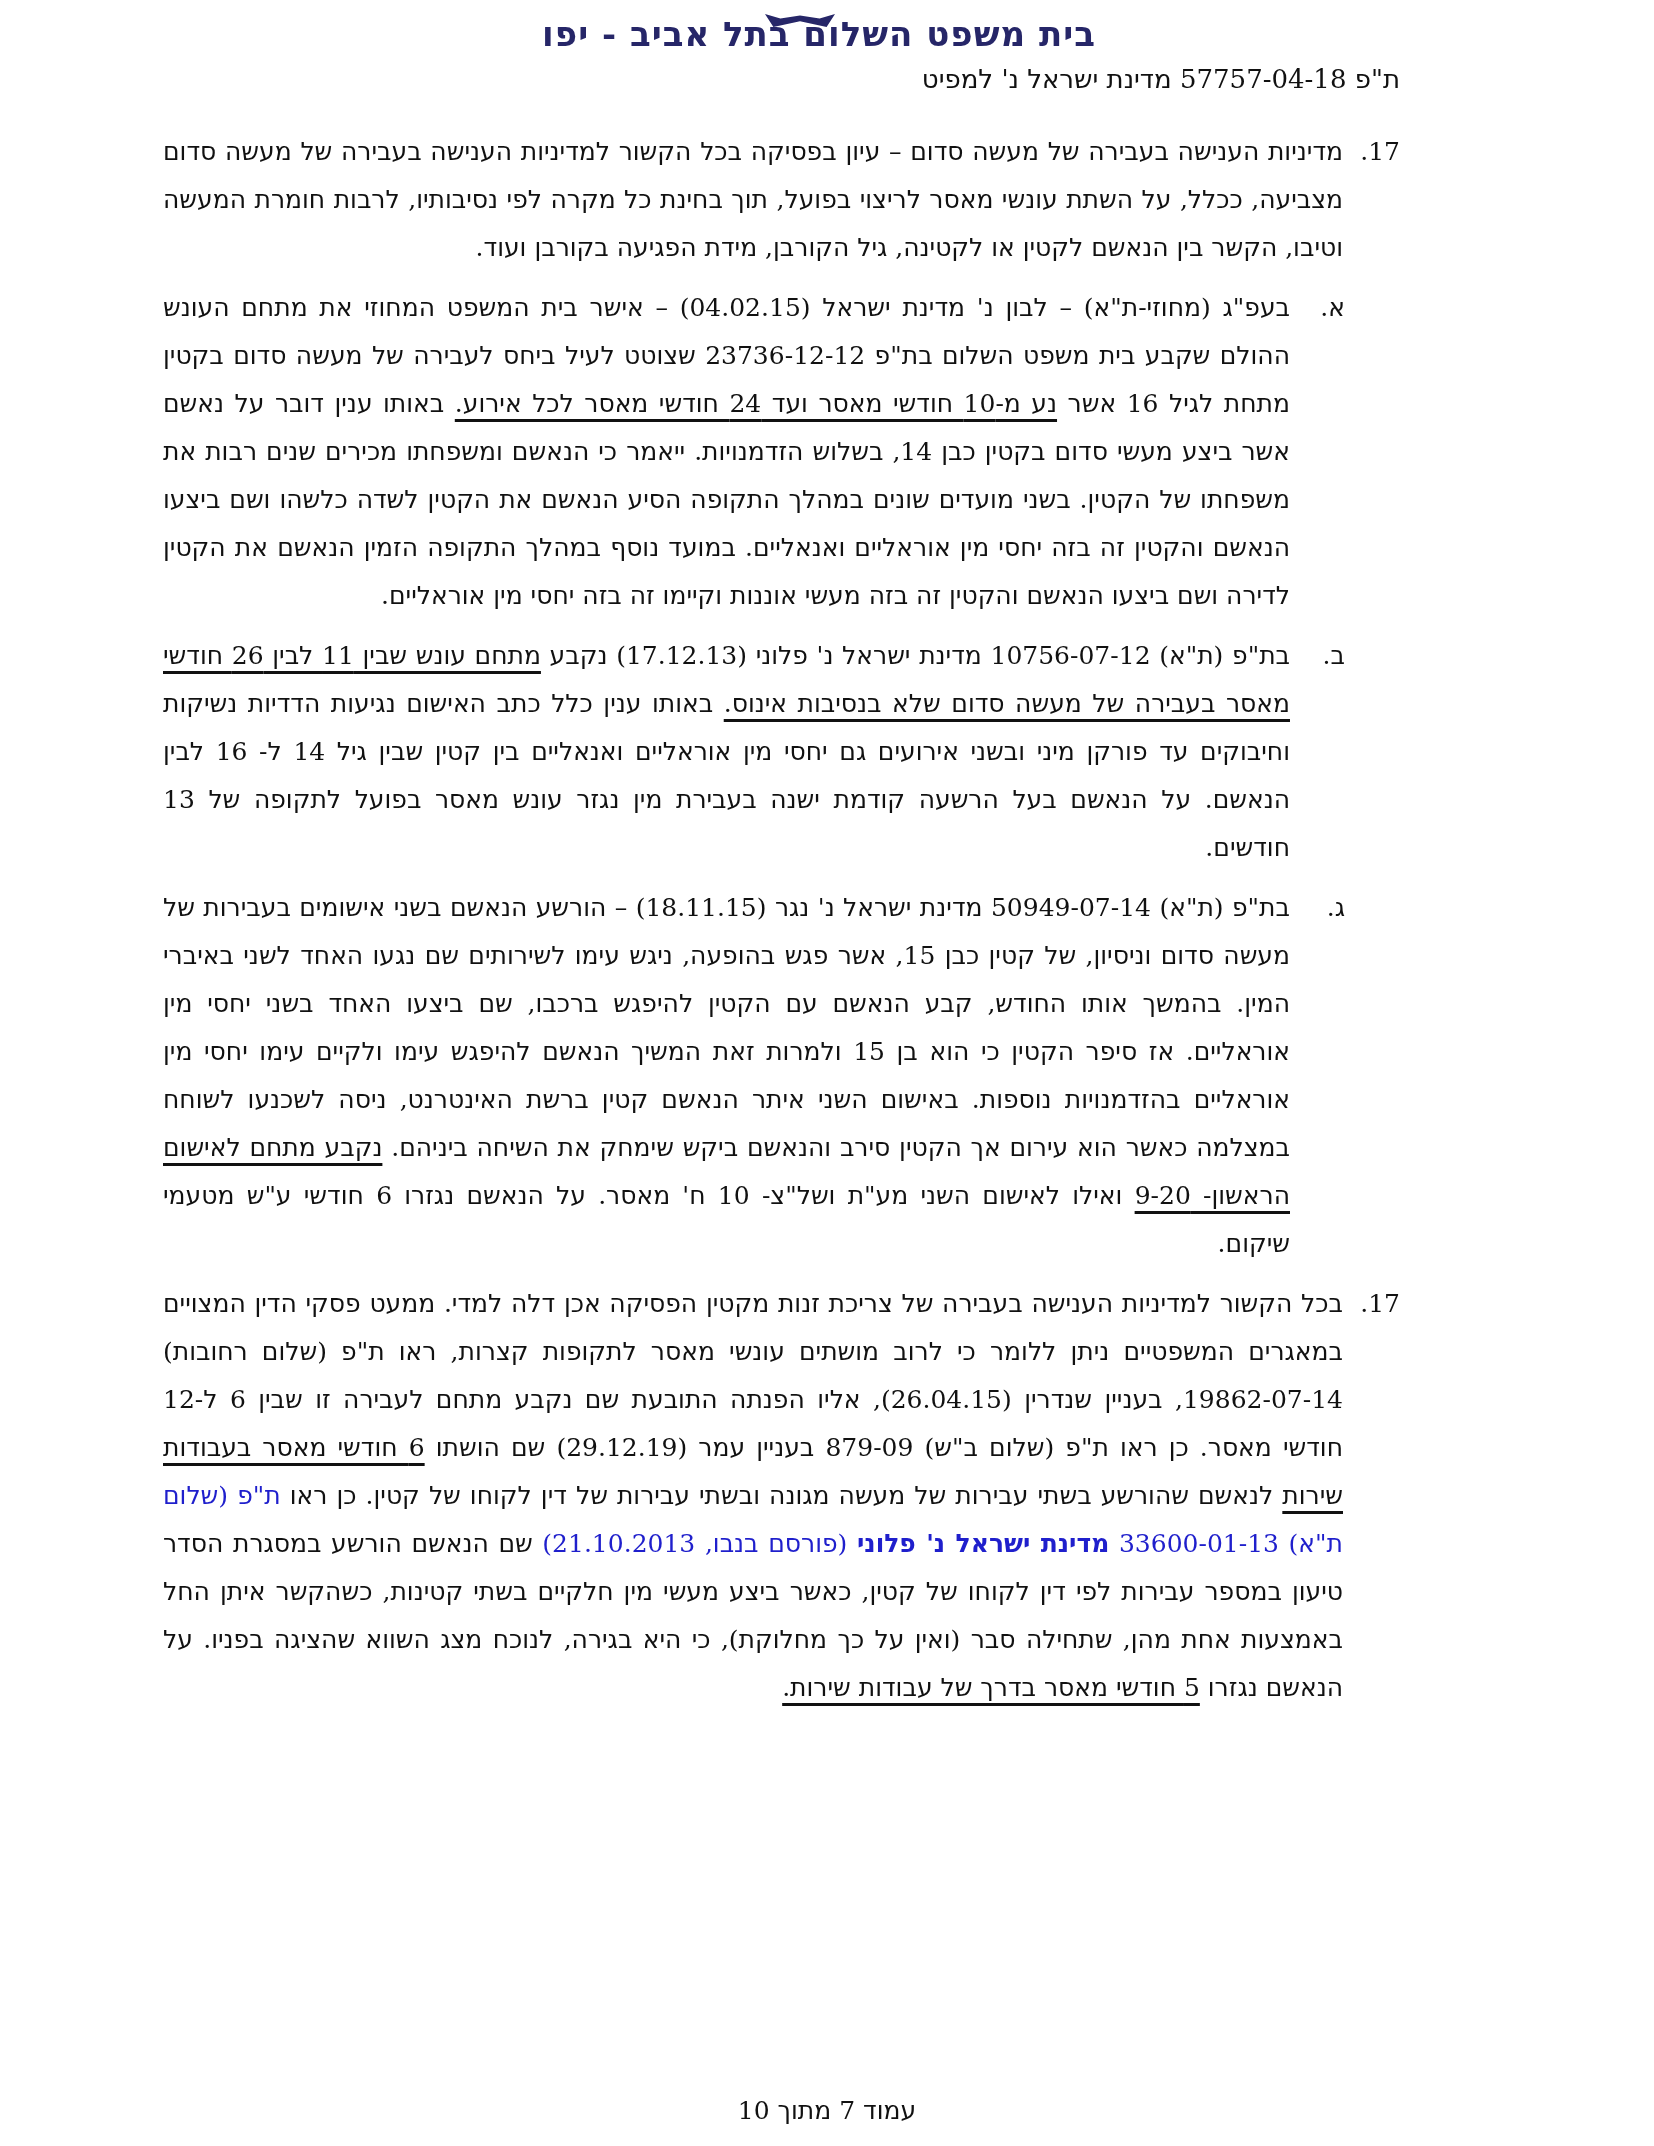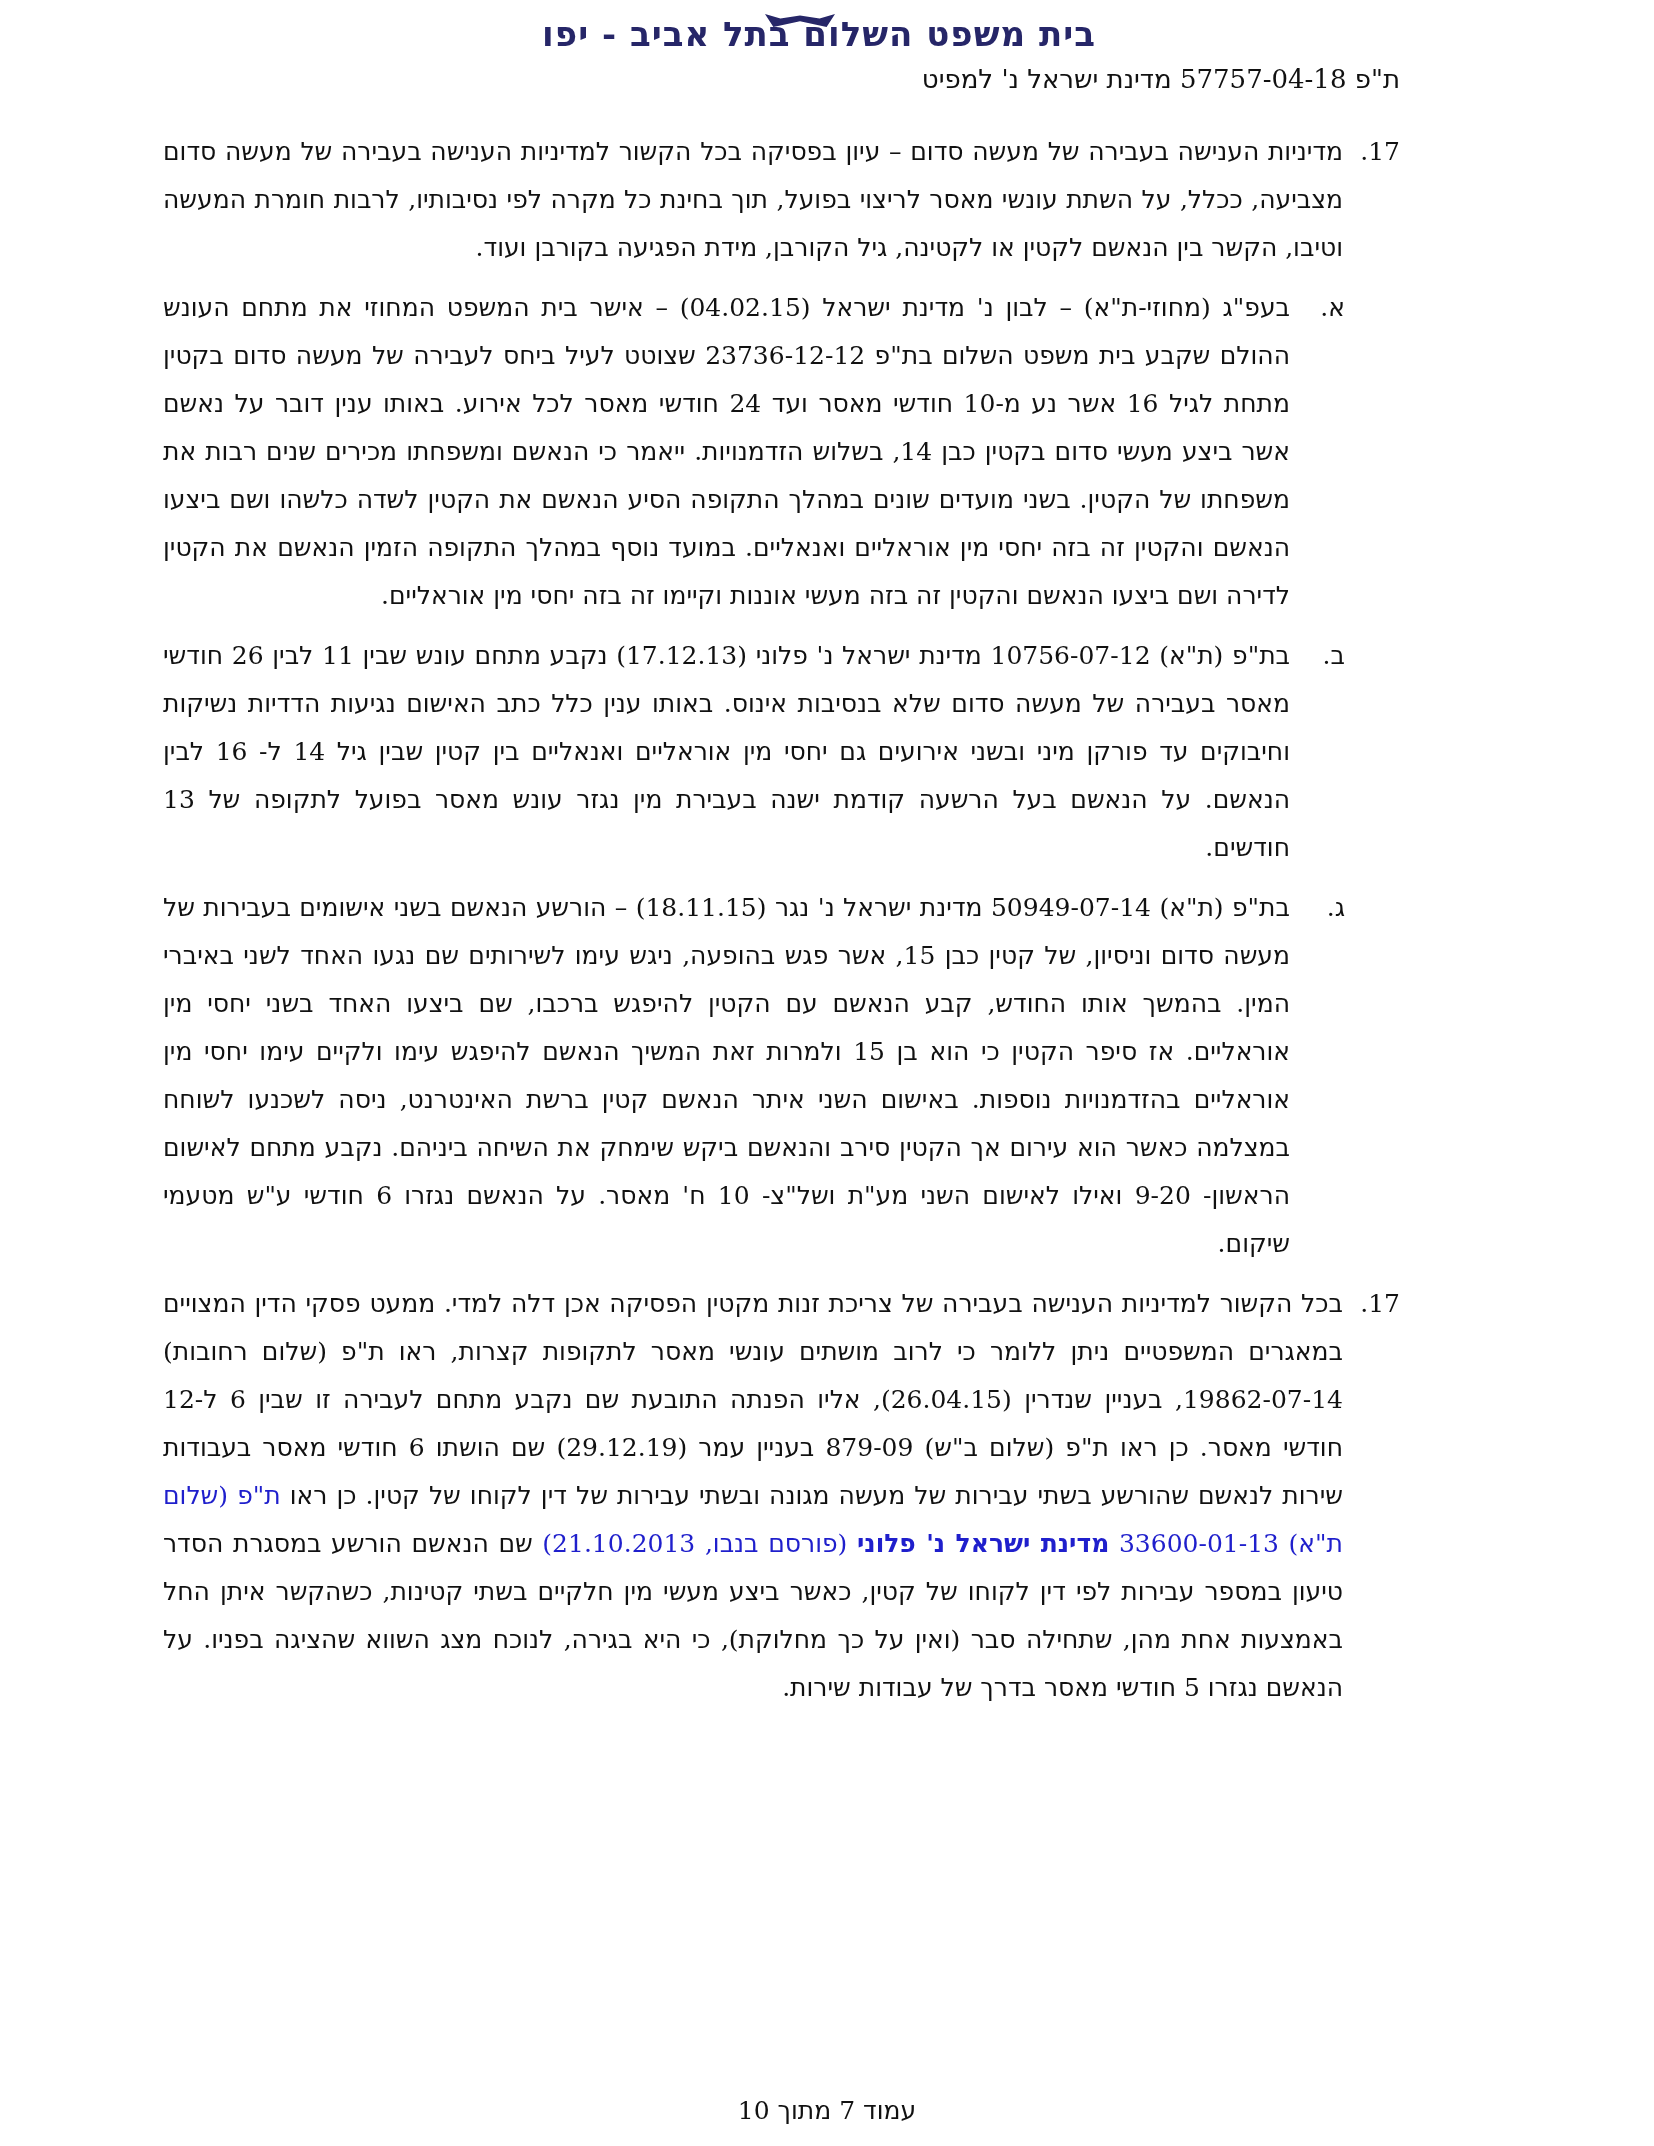--- a/index.html
+++ b/index.html
@@ -22,21 +22,21 @@
   .content{
     margin-top:34px;padding:0 254px 0 163px;font-size:25px;line-height:48px;
     text-align:justify;
   }
   .para{display:flex;flex-direction:row;margin:0 0 12px 0;}
   .para .marker{flex:0 0 57px;white-space:nowrap;}
   .para .body{flex:1 1 auto;min-width:0;}
   .para.l2{padding-right:55px;}
   .para.l2 .marker{flex:0 0 55px;}
   .b{font-weight:normal;}
-  .u{text-decoration-thickness:2.5px;text-underline-offset:7px;}
+  .u{text-decoration:underline;text-decoration-thickness:2.5px;text-underline-offset:7px;}
   .link{color:var(--link,#1f1fcc);text-decoration-thickness:2px;text-underline-offset:7px;cursor:pointer;}
   .link.b{font-weight:bold;}
   .footer{
     position:absolute;top:2082px;left:0;width:100%;text-align:center;font-size:25px;direction:rtl;
   }
 </style>
 </head>
 <body>
 
 <div class="page">

